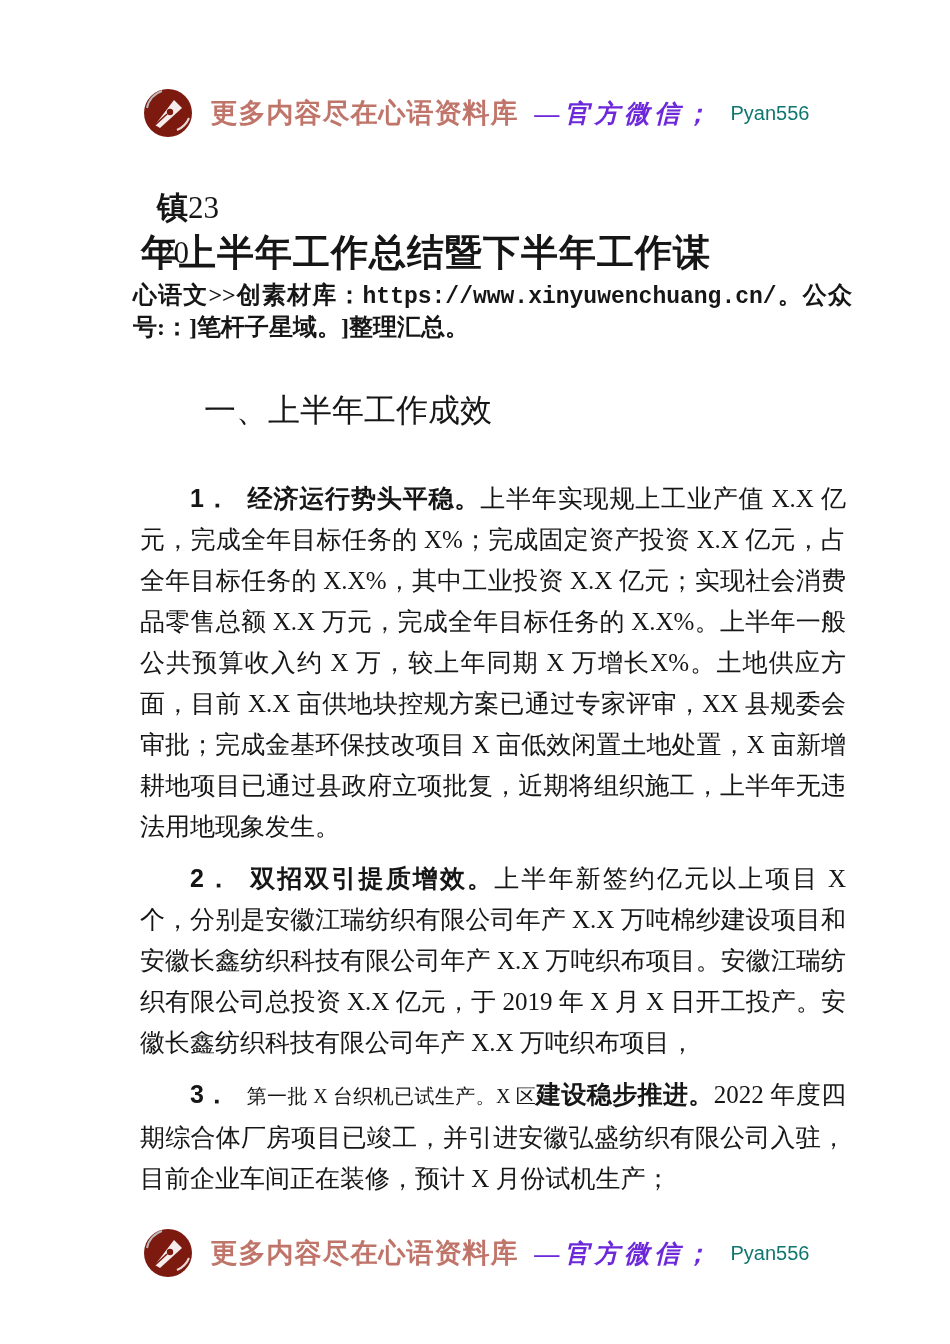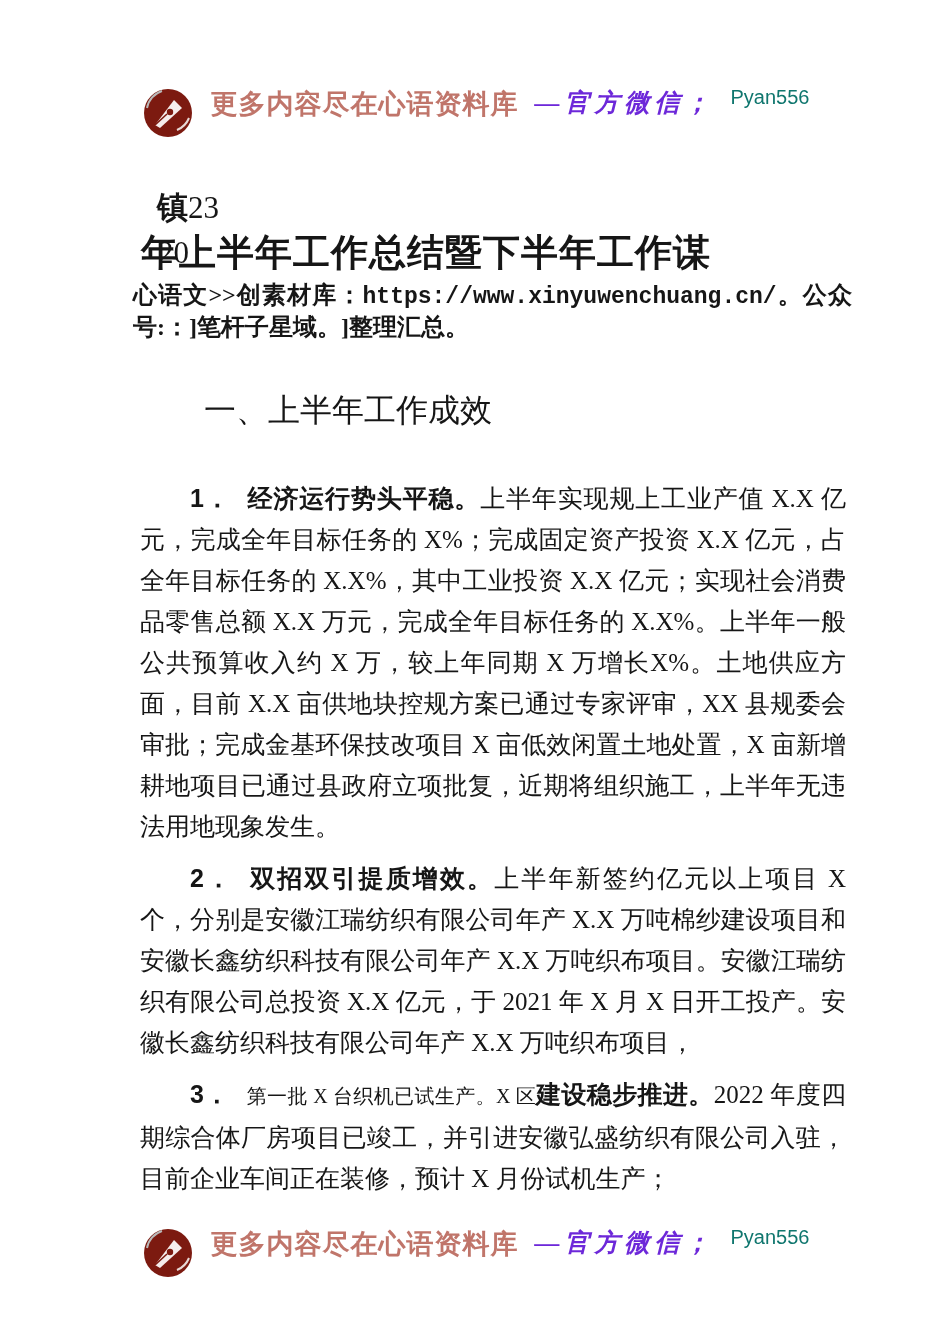--- a/index.html
+++ b/index.html
@@ -1,20 +1,20 @@
 <!DOCTYPE html>
 <html><head>
 <meta charset="utf-8">
 <style>
   html,body{margin:0;padding:0;background:#ffffff;}
   .page{position:relative;width:950px;height:1344px;background:#ffffff;overflow:hidden;
         font-family:"Liberation Serif","DejaVu Serif",serif;color:#161616;}
 
   
-  .banner{position:absolute;left:0;width:100%;display:flex;justify-content:center;gap:16px;}
+  .banner{position:absolute;left:0;width:100%;display:flex;align-items:center;justify-content:center;gap:16px;}
   .banner-top{top:86px;}
   .banner-bottom{top:1226px;}
   .logo{width:54px;height:54px;flex:0 0 auto;}
   .txt-main{font-size:27px;font-weight:700;color:#c0756a;letter-spacing:1px;white-space:nowrap;}
   .txt-gray{font-size:25px;color:#6d28d9;font-weight:600;font-style:italic;letter-spacing:5px;white-space:nowrap;}
   .txt-id{font-size:20px;color:#0f766e;font-family:"Liberation Sans","DejaVu Sans",sans-serif;white-space:nowrap;}
 
   
   .title-block{position:absolute;left:141px;top:185px;width:714px;}
   .title-l1{position:relative;font-size:31px;line-height:46px;height:46px;}
@@ -67,21 +67,21 @@
     </div>
     <div class="title-l2">年上半年工作总结暨下半年工作谋</div>
   </div>
 
   <div class="source"><span class="run body">心语文&gt;&gt;创素材库：</span><span class="run mono">https://www.xinyuwenchuang.cn/</span><span class="run body">。公众号:：]笔杆子星域。]整理汇总。</span></div>
 
   <div class="h1">一、上半年工作成效</div>
 
   <div class="body-wrap" id="paragraphs">
       <p class="body-para"><span class="run num">1．</span><span class="run lead">经济运行势头平稳。</span><span class="run body">上半年实现规上工业产值 X.X 亿元，完成全年目标任务的 X%；完成固定资产投资 X.X 亿元，占全年目标任务的 X.X%，其中工业投资 X.X 亿元；实现社会消费品零售总额 X.X 万元，完成全年目标任务的 X.X%。上半年一般公共预算收入约 X 万，较上年同期 X 万增长X%。土地供应方面，目前 X.X 亩供地块控规方案已通过专家评审，XX 县规委会审批；完成金基环保技改项目 X 亩低效闲置土地处置，X 亩新增耕地项目已通过县政府立项批复，近期将组织施工，上半年无违法用地现象发生。</span></p>
-      <p class="body-para"><span class="run num">2．</span><span class="run lead">双招双引提质增效。</span><span class="run body">上半年新签约亿元以上项目 X 个，分别是安徽江瑞纺织有限公司年产 X.X 万吨棉纱建设项目和安徽长鑫纺织科技有限公司年产 X.X 万吨织布项目。安徽江瑞纺织有限公司总投资 X.X 亿元，于 2021 年 X 月 X 日开工投产。安徽长鑫纺织科技有限公司年产 X.X 万吨织布项目，</span></p>
+      <p class="body-para"><span class="run num">2．</span><span class="run lead">双招双引提质增效。</span><span class="run body">上半年新签约亿元以上项目 X 个，分别是安徽江瑞纺织有限公司年产 X.X 万吨棉纱建设项目和安徽长鑫纺织科技有限公司年产 X.X 万吨织布项目。安徽江瑞纺织有限公司总投资 X.X 亿元，于 2019 年 X 月 X 日开工投产。安徽长鑫纺织科技有限公司年产 X.X 万吨织布项目，</span></p>
       <p class="body-para"><span class="run num">3．</span><span class="run small">第一批 X 台织机已试生产。X 区</span><span class="run lead">建设稳步推进。</span><span class="run body">2022 年度四期综合体厂房项目已竣工，并引进安徽弘盛纺织有限公司入驻，目前企业车间正在装修，预计 X 月份试机生产；</span></p>
     </div>
 
   <div class="banner banner-bottom">
     <svg class="logo" viewBox="0 0 54 54">
       <circle cx="27" cy="27" r="24" fill="#7c1a10"></circle>
       <path d="M6 22 A22 22 0 0 1 21 5" stroke="#b9b9b9" stroke-width="2" fill="none"></path>
       <path d="M14 39 L33 14 L41 22 L19 42 Z" fill="#ffffff" opacity="0.92"></path>
       <circle cx="29" cy="26" r="3.2" fill="#7c1a10"></circle>
       <path d="M14 39 L26 28" stroke="#7c1a10" stroke-width="1.6"></path>

